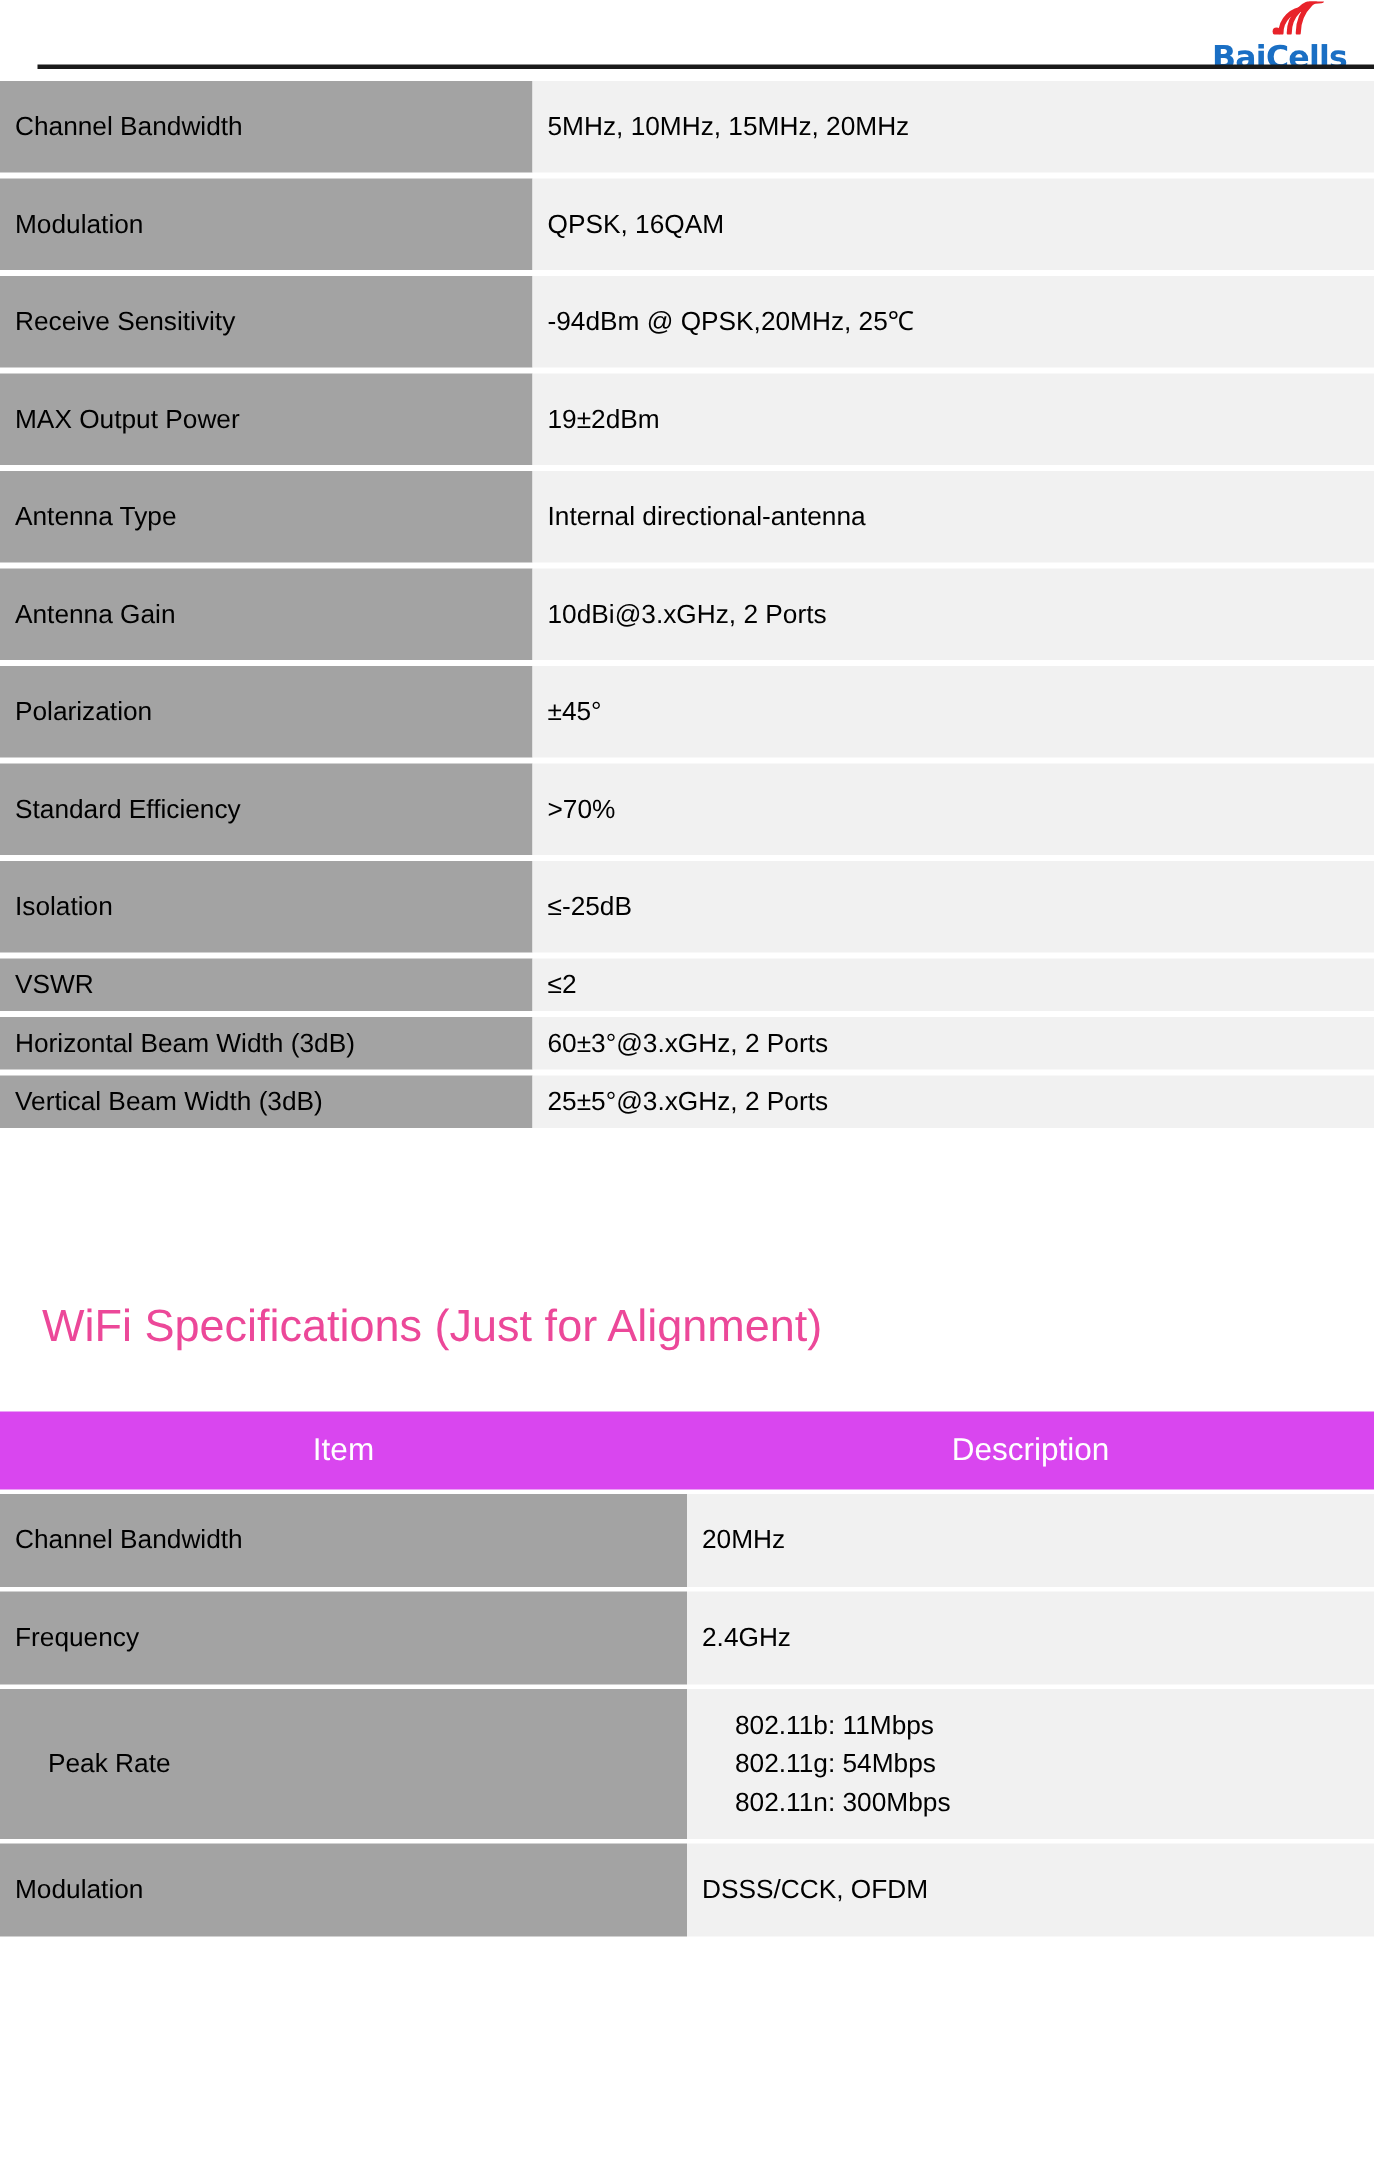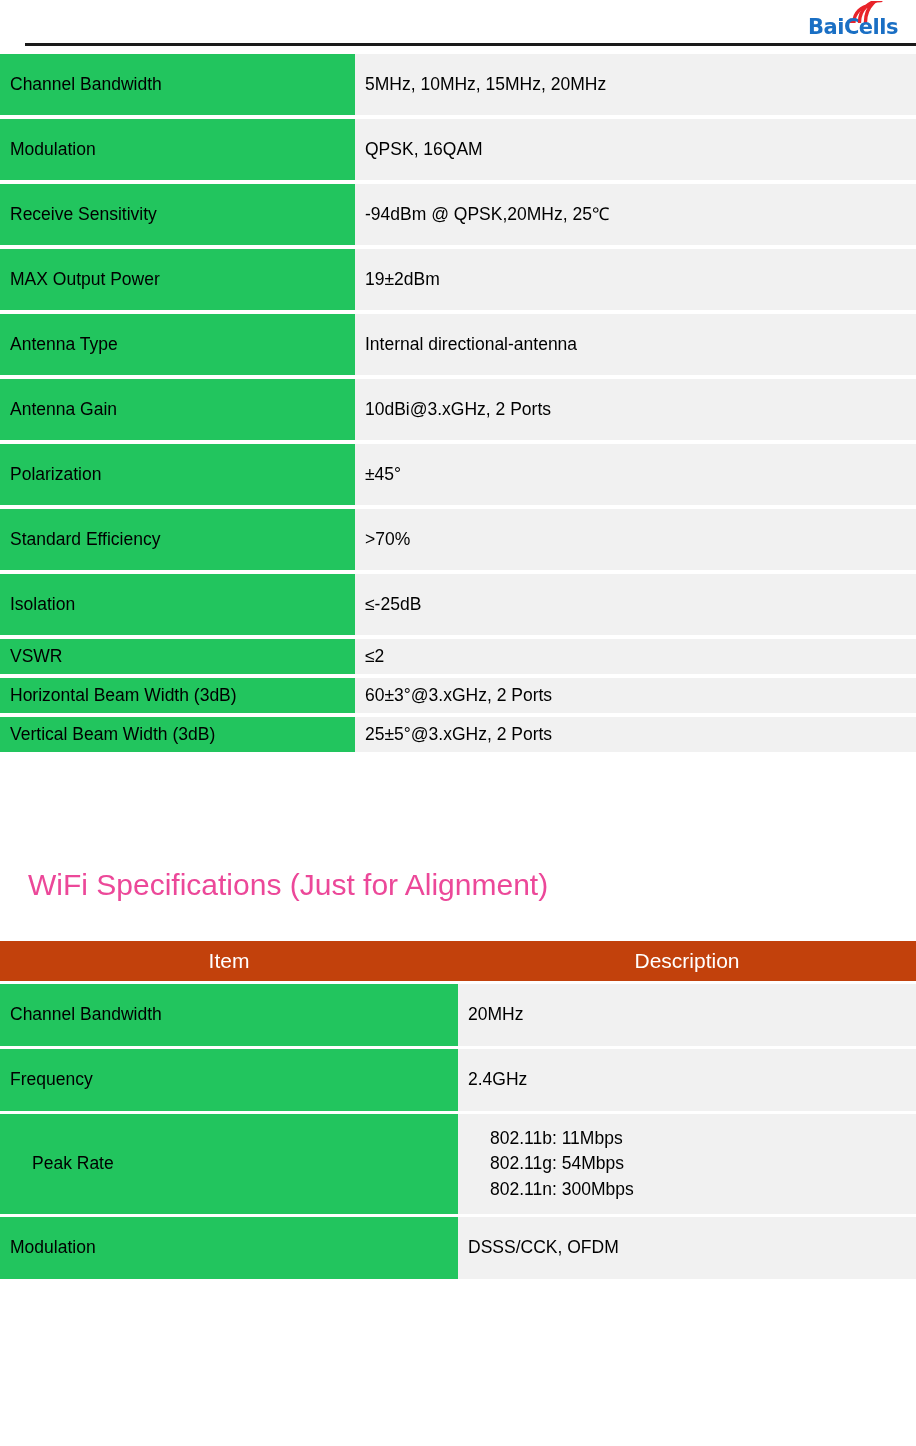--- a/index.html
+++ b/index.html
@@ -32,21 +32,21 @@
   .brand-wifi {
     position: absolute;
     right: 8px;
     top: 1px;
     width: 44px;
     height: 22px;
   }
   .brand-wordmark {
     position: absolute;
     right: 2px;
-    top: 16px;
+    top: 27px;
     font-family: "DejaVu Sans", sans-serif;
     font-weight: bold;
     font-size: 21px;
     letter-spacing: -0.5px;
     line-height: 22px;
     color: #1a6fc4;
     white-space: nowrap;
   }
   .header-rule {
     position: absolute;
@@ -64,21 +64,21 @@
     border-spacing: 0 4px;
     table-layout: fixed;
   }
   .spec-table td {
     padding: 0 10px;
     vertical-align: middle;
     font-size: 17.5px;
     line-height: 1.35;
   }
   .label-cell {
-    background: #22c55e;
+    background: #a3a3a3;
   }
   .value-cell {
     background: #f1f1f1;
   }
 
   
   #table-lte .label-cell { width: 335px; }
   #table-lte .value-cell { width: 581px; }
   #table-lte tr.tall td { height: 61px; }
   #table-lte tr.short td { height: 35px; }
@@ -98,24 +98,24 @@
     padding: 0 0 0 28px;
     white-space: nowrap;
   }
   .title-gap { height: 36px; }
 
   
   #table-wifi { border-spacing: 0 3px; }
   #table-wifi .label-cell { width: 375px; }
   #table-wifi .value-cell { width: 541px; }
   #table-wifi thead td {
-    background: #c2410c;
+    background: #d946ef;
     color: #ffffff;
     text-align: center;
-    height: 40px;
+    height: 52px;
     font-size: 21px;
   }
   #table-wifi tbody tr td { height: 62px; }
   #table-wifi tbody tr.multiline td { height: 100px; padding-left: 32px; }
   .value-lines { display: block; }
   .value-lines span { display: block; line-height: 1.45; }
 </style>
 </head>
 <body>
 

